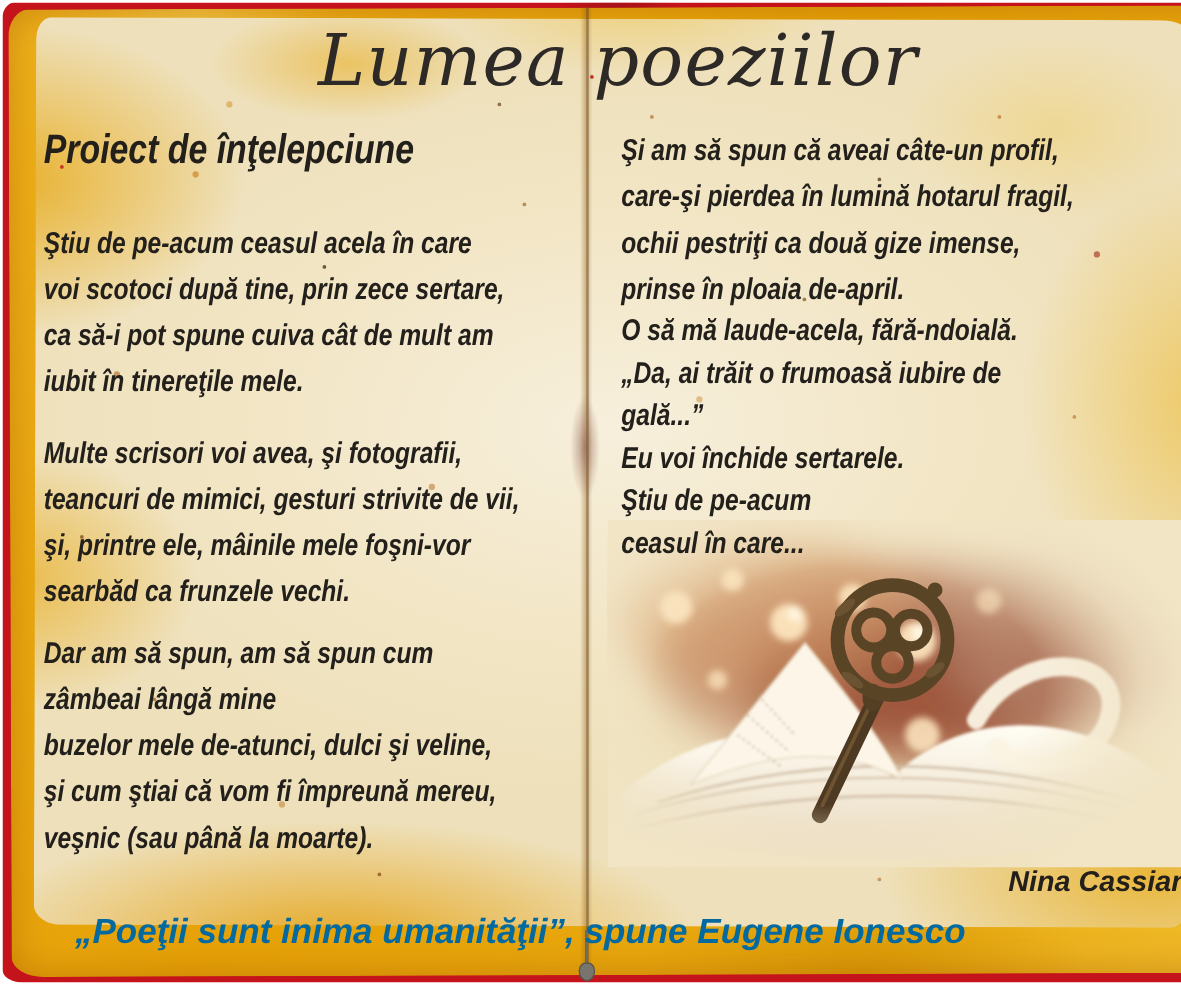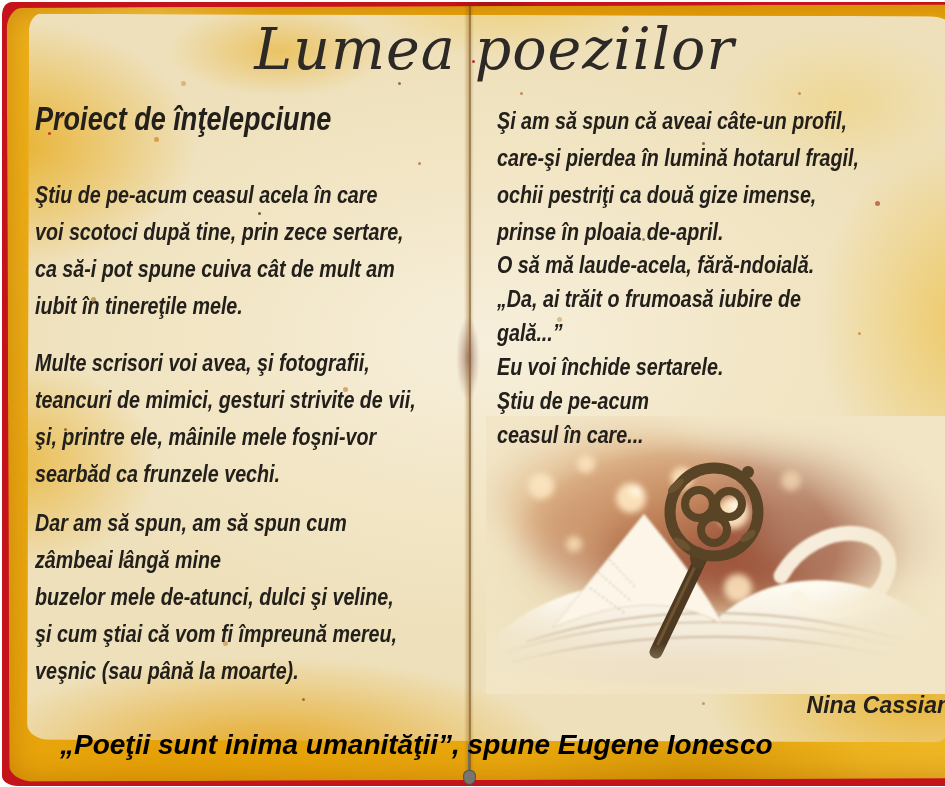--- a/index.html
+++ b/index.html
@@ -73,21 +73,21 @@
   .col-left{left:35px;width:560px;}
   .col-right{left:497px;width:545px;}
   .heading{position:absolute;margin:0;font-size:33px;font-weight:700;font-style:italic;}
   .stanza{position:absolute;margin:0;font-size:24px;font-weight:700;font-style:italic;
     line-height:37px;white-space:pre-line;}
   .col-left .heading{top:100px;}
   .s1{top:176px;} .s2{top:344px;} .s3{top:504px;}
   .r1{top:102px;} .r2{top:248px;line-height:34px;}
   .author{position:absolute;right:38px;top:692px;z-index:5;color:#23201c;
     font-size:23px;font-weight:700;font-style:italic;}
-  .footer-quote{position:absolute;left:60px;top:729px;z-index:5;color:#000000;
+  .footer-quote{position:absolute;left:60px;top:729px;z-index:5;color:#0369a1;
     font-size:28px;font-weight:700;font-style:italic;}
 </style>
 </head>
 <body>
 
 <div class="canvas">
   <div class="layer-red"></div>
   <div class="layer-gold"></div>
   <div class="layer-paper"></div>
   <div class="speck"></div>

